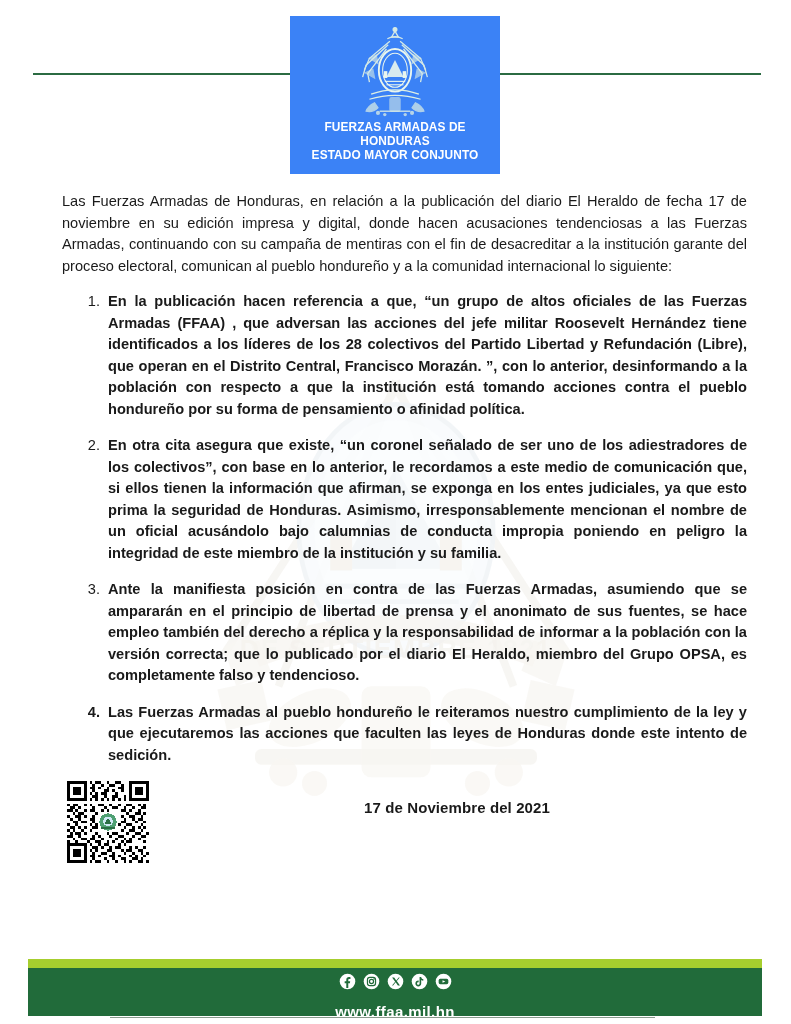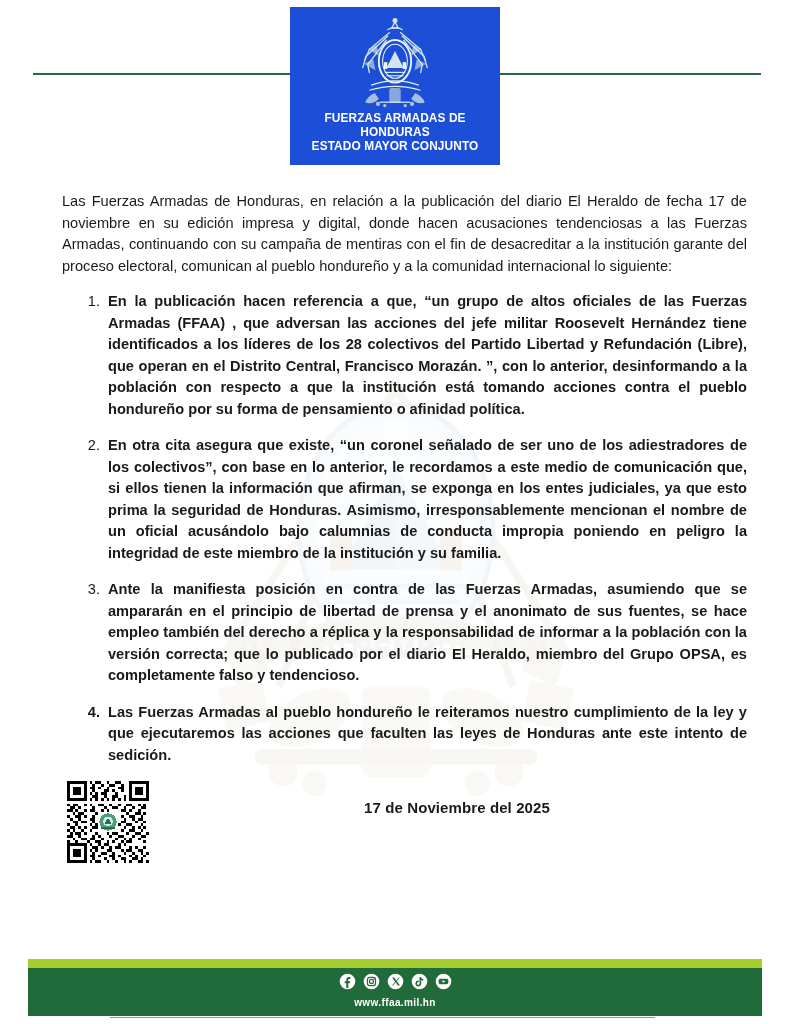--- a/index.html
+++ b/index.html
@@ -48,24 +48,24 @@
     top: 73px;
     height: 2px;
     background: #2b6b42;
   }
   .rule-left  { left: 33px;  width: 258px; }
   .rule-right { left: 500px; width: 261px; }
 
   .crest-block {
     position: absolute;
     left: 290px;
-    top: 7px;
+    top: 16px;
     width: 210px;
     height: 158px;
-    background: #1d4ed8;
+    background: #3b82f6;
     text-align: center;
   }
   .crest-emblem {
     margin: 10px auto 0;
     width: 86px;
     height: 92px;
   }
   .crest-emblem svg { width: 100%; height: 100%; display: block; }
 
   .crest-title {
@@ -185,24 +185,24 @@
     align-items: center;
   }
   .social-icon {
     width: 17px;
     height: 17px;
     display: block;
   }
   .social-icon svg { width: 100%; height: 100%; display: block; }
   .footer-url {
     color: #ffffff;
-    font-size: 10px;
+    font-size: 15px;
     font-weight: bold;
     letter-spacing: 0.4px;
-    margin-top: 7px;
+    margin-top: 13px;
   }
   .footer-underline {
     position: absolute;
     left: 110px;
     top: 1017px;
     width: 545px;
     height: 1px;
     background: #8a9a8d;
   }
 </style>
@@ -347,21 +347,21 @@
         <span class="item-text">En otra cita asegura que existe, “un coronel señalado de ser uno de los adiestradores de los colectivos”, con base en lo anterior, le recordamos a este medio de comunicación que, si ellos tienen la información que afirman, se exponga en los entes judiciales, ya que esto prima la seguridad de Honduras. Asimismo, irresponsablemente mencionan el nombre de un oficial acusándolo bajo calumnias de conducta impropia poniendo en peligro la integridad de este miembro de la institución y su familia.</span>
       </li>
 
       <li class="item">
         <span class="item-num">3.</span>
         <span class="item-text">Ante la manifiesta posición en contra de las Fuerzas Armadas,  asumiendo que se ampararán en el principio de libertad de prensa y el anonimato de sus fuentes, se hace empleo también del derecho a réplica y la responsabilidad de informar a la población con la versión correcta; que lo publicado por el diario El Heraldo, miembro del Grupo OPSA, es completamente falso y tendencioso.</span>
       </li>
 
       <li class="item">
         <span class="item-num bold">4.</span>
-        <span class="item-text">Las Fuerzas Armadas al pueblo hondureño le reiteramos nuestro cumplimiento de la ley y que ejecutaremos las acciones que faculten las leyes de Honduras ante este intento de sedición.</span>
+        <span class="item-text">Las Fuerzas Armadas al pueblo hondureño le reiteramos nuestro cumplimiento de la ley y que ejecutaremos las acciones que faculten las leyes de Honduras donde este intento de sedición.</span>
       </li>
 
     </ol>
 
     <div class="sig-area">
 
       <div class="qr">
         <svg viewBox="0 0 29 29" xmlns="http://www.w3.org/2000/svg" shape-rendering="crispEdges">
           <rect width="29" height="29" fill="#ffffff"></rect>
           <g fill="#000000">
@@ -585,21 +585,21 @@
           <g>
             <circle cx="14.5" cy="14.5" r="3.1" fill="#2f8f5b" opacity="0.85"></circle>
             <circle cx="14.5" cy="14.3" r="1.7" fill="#cfe8f5"></circle>
             <polygon points="14.5,13.1 15.8,15.2 13.2,15.2" fill="#2a6e46"></polygon>
             <rect x="12.1" y="16.2" width="4.8" height="0.7" fill="#2a6e46"></rect>
           </g>
         </svg>
       </div>
 
       <div class="sig-text">
-        <div class="sig-line">17 de Noviembre del 2025</div>
+        <div class="sig-line">17 de Noviembre del 2021</div>
       </div>
 
     </div>
   </div>
 
   <div class="footer">
     <div class="footer-stripe"></div>
     <div class="footer-band">
 
       <div class="social-row">

